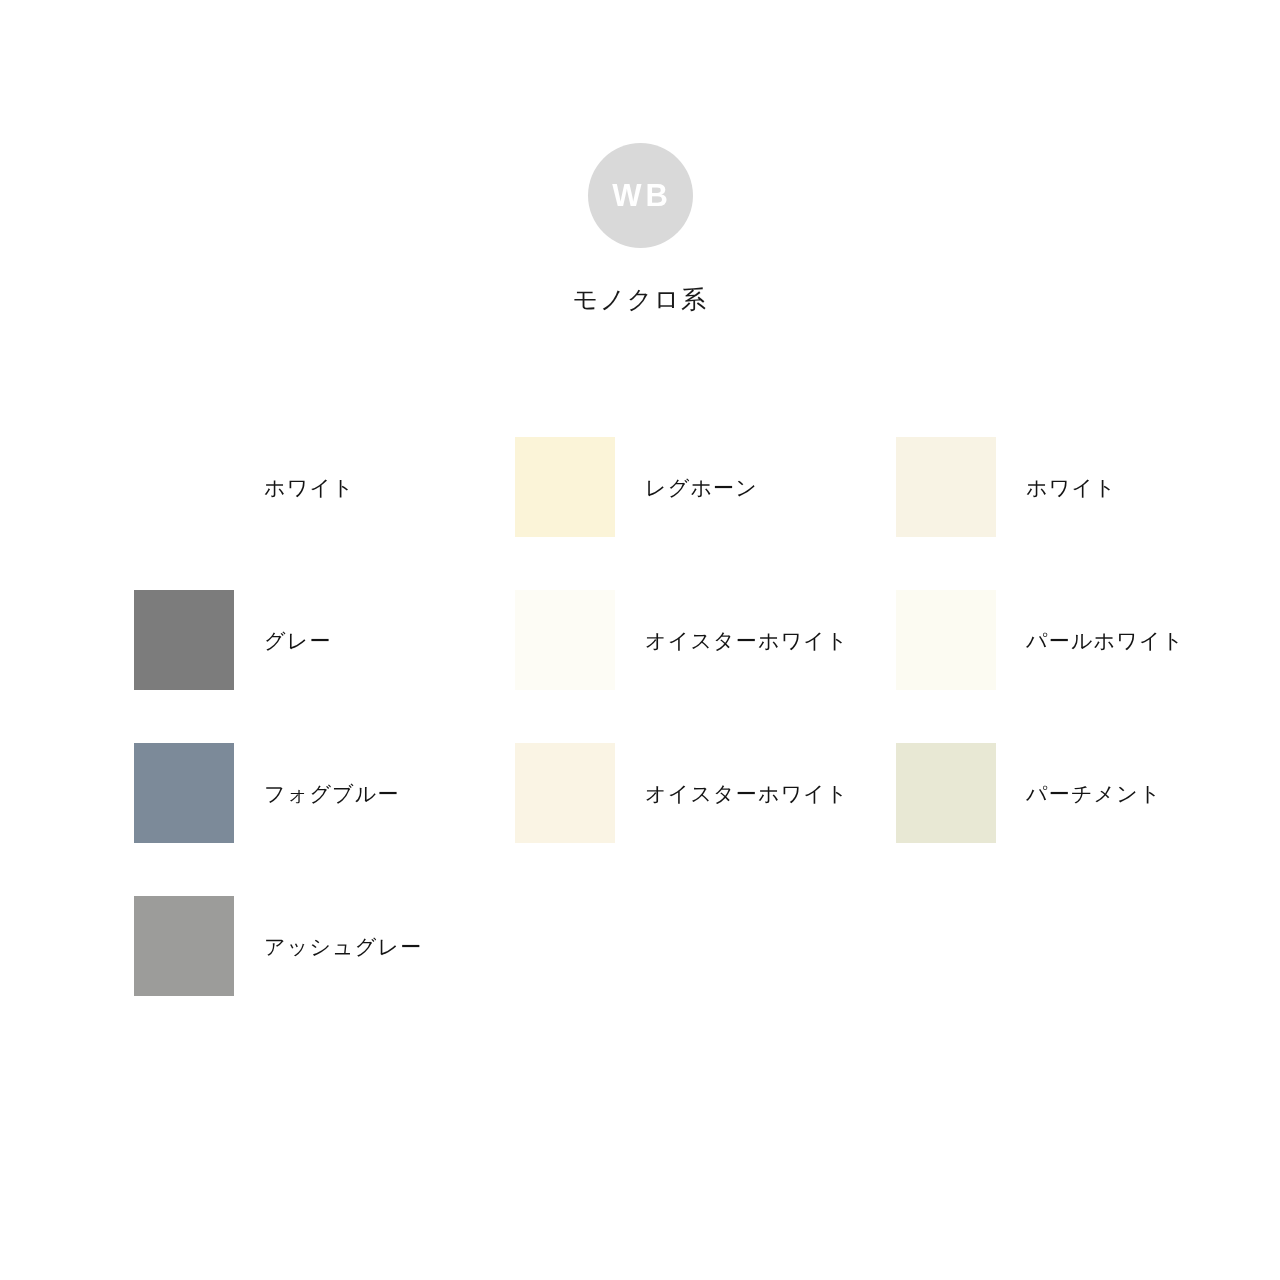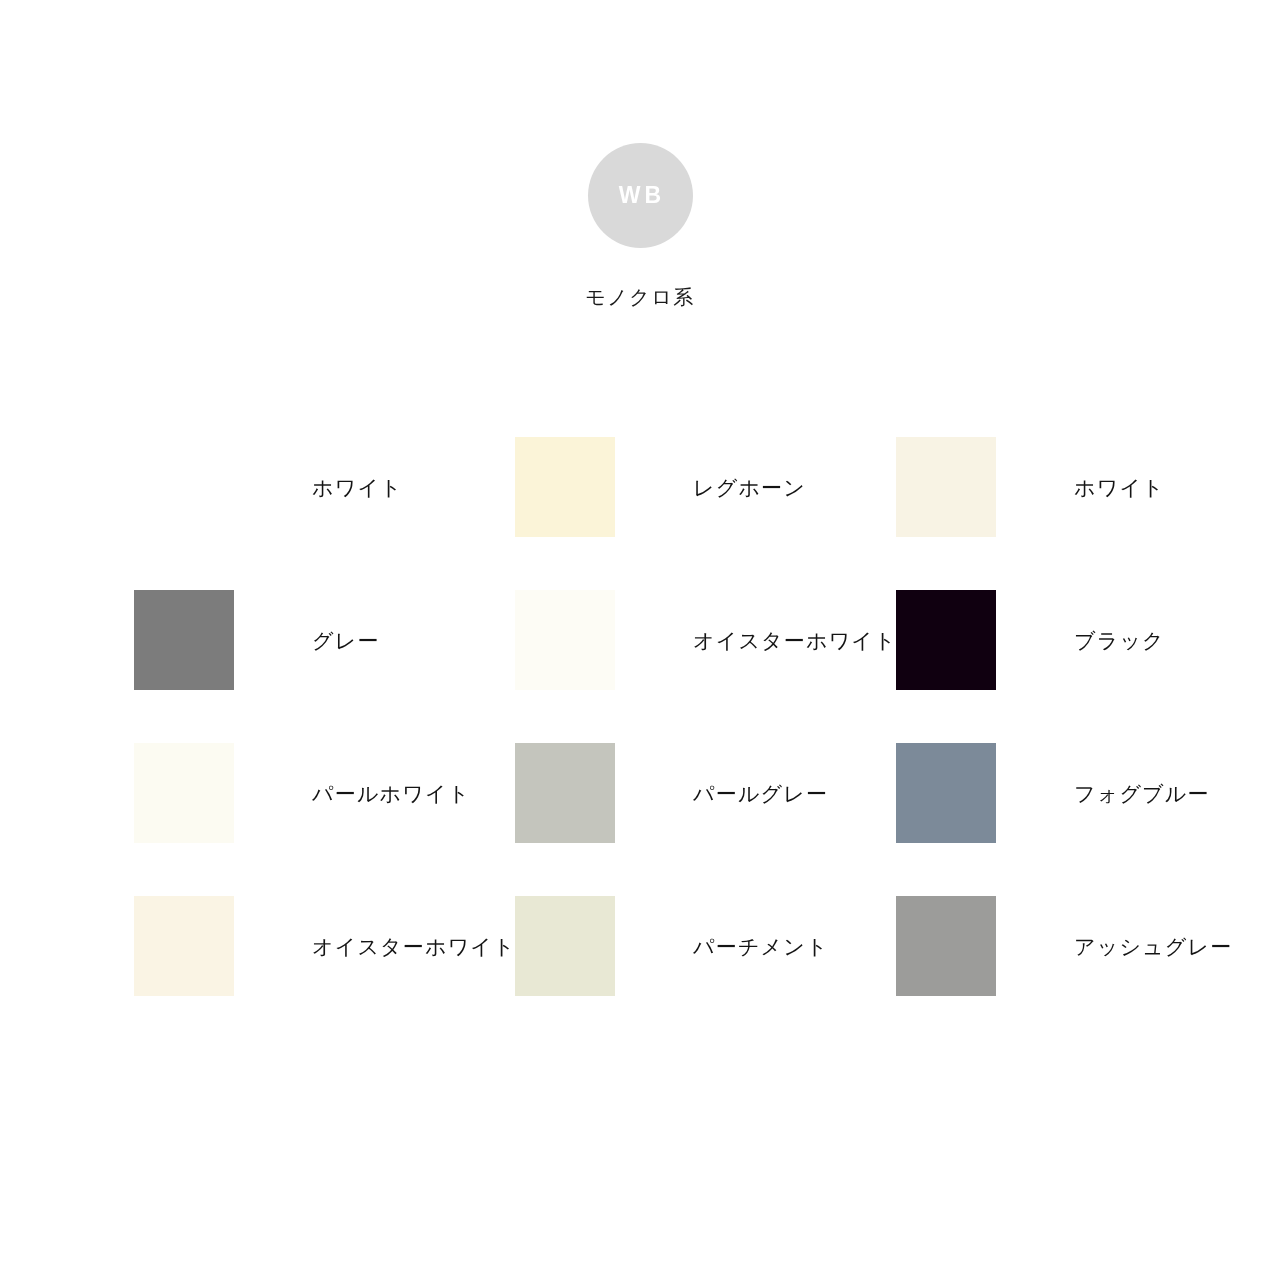--- a/index.html
+++ b/index.html
@@ -37,31 +37,31 @@
     width: 105px;
     height: 105px;
     border-radius: 50%;
     background: #d9d9d9;
     display: flex;
     align-items: center;
     justify-content: center;
   }
 
   .badge-text {
-    font-size: 23px;
+    font-size: 31px;
     font-weight: bold;
     letter-spacing: 4px;
     color: #ffffff;
     line-height: 1;
     padding-left: 4px;
   }
 
   .category-title {
     margin-top: 39px;
-    font-size: 20px;
+    font-size: 25px;
     font-weight: 400;
     letter-spacing: 1.5px;
     color: #1a1a1a;
     line-height: 1;
   }
 
   
   .grid {
     position: absolute;
     top: 437px;
@@ -69,21 +69,20 @@
     width: 1012px;
     display: grid;
     grid-template-columns: repeat(3, 381px);
     grid-auto-rows: 153px;
   }
 
   .swatch-item {
     display: flex;
     align-items: center;
     height: 100px;
-    gap: 48px;
   }
 
   .swatch-chip {
     width: 100px;
     height: 100px;
     flex: 0 0 100px;
     background: #ffffff;
   }
 
   .swatch-label {
@@ -123,30 +122,22 @@
       </div>
       <div class="swatch-item">
         <div class="swatch-chip" style="background: rgb(124, 124, 124);"></div>
         <span class="swatch-label">グレー</span>
       </div>
       <div class="swatch-item">
         <div class="swatch-chip" style="background: rgb(253, 252, 245);"></div>
         <span class="swatch-label">オイスターホワイト</span>
       </div>
       <div class="swatch-item">
-        <div class="swatch-chip" style="background: rgb(16, 0, 16);"></div>
-        <span class="swatch-label">ブラック</span>
-      </div>
-      <div class="swatch-item">
         <div class="swatch-chip" style="background: rgb(252, 251, 242);"></div>
         <span class="swatch-label">パールホワイト</span>
-      </div>
-      <div class="swatch-item">
-        <div class="swatch-chip" style="background: rgb(196, 197, 189);"></div>
-        <span class="swatch-label">パールグレー</span>
       </div>
       <div class="swatch-item">
         <div class="swatch-chip" style="background: rgb(124, 138, 153);"></div>
         <span class="swatch-label">フォグブルー</span>
       </div>
       <div class="swatch-item">
         <div class="swatch-chip" style="background: rgb(250, 244, 228);"></div>
         <span class="swatch-label">オイスターホワイト</span>
       </div>
       <div class="swatch-item">

